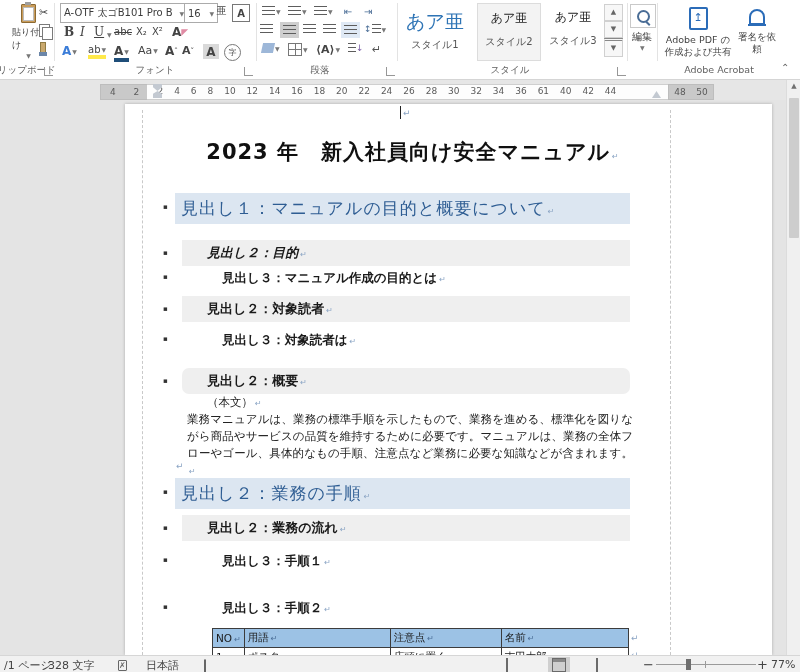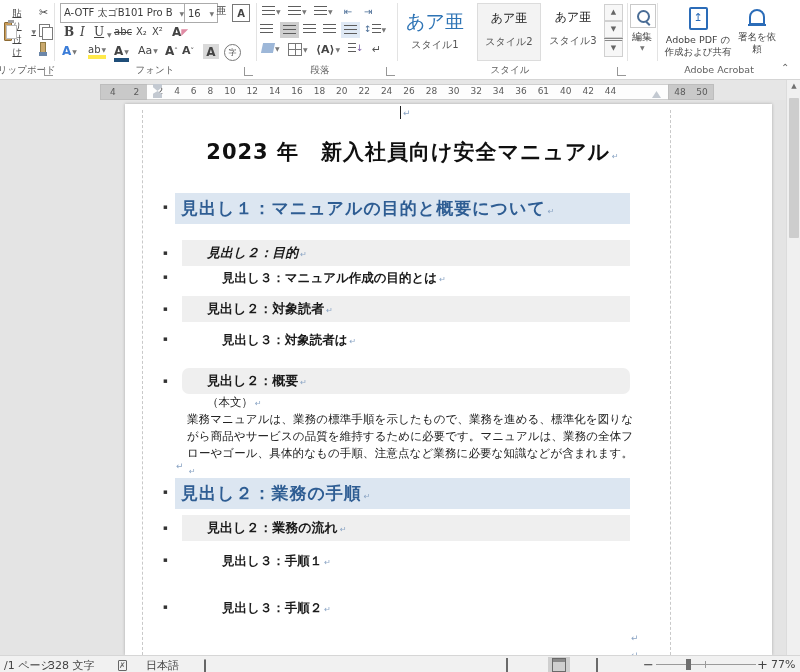--- a/index.html
+++ b/index.html
@@ -41,21 +41,21 @@
   .rulseg{position:absolute;top:4px;height:14px;display:flex;justify-content:space-around;align-items:center;
           font-size:9px;color:#5a5a5a;}
   .rmark{position:absolute;background:#c3c9d1;}
   
   #docarea{position:absolute;left:0;top:100px;width:786px;height:555px;background:#e4e4e4;}
   #page{position:absolute;left:125px;top:4px;width:647px;height:551px;background:#fff;box-shadow:0 0 3px rgba(0,0,0,.25);overflow:hidden;}
   .tbound{position:absolute;top:6px;bottom:0;width:0;border-left:1px dashed #c9c9c9;}
   .bullet{position:absolute;left:38px;width:8px;font-size:7px;color:#333;}
   .pm:after{content:"↵";color:#8aa4c4;font-size:8px;margin-left:2px;font-weight:normal;}
   .h1bar{position:absolute;left:50px;width:455px;height:31px;background:#dce6f1;
-         font-size:17px;font-weight:bold;color:#2e5d93;line-height:31px;padding-left:6px;box-sizing:border-box;letter-spacing:1px;}
+         font-size:17px;font-weight:normal;color:#2e5d93;line-height:31px;padding-left:6px;box-sizing:border-box;letter-spacing:1px;}
   .h2bar{position:absolute;left:57px;width:448px;height:26px;background:#efefef;
          font-size:13px;font-weight:bold;color:#1a1a1a;line-height:26px;padding-left:25px;box-sizing:border-box;}
   .h3ln{position:absolute;left:97px;font-size:12.5px;font-weight:bold;color:#1a1a1a;}
   .btxt{font-size:11.5px;color:#222;}
   
   #dtable{position:absolute;left:87px;top:524px;border-collapse:collapse;font-size:10.5px;color:#1a1a1a;}
   #dtable td{border:1px solid #3c3c3c;padding:1px 3px;height:16px;vertical-align:middle;}
   #dtable .hrow td{background:#9cc2e5;height:16px;}
   #dtable td:after{content:"↵";color:#4a6d96;font-size:8px;margin-left:2px;}
   
@@ -70,21 +70,21 @@
   #vscroll{position:absolute;left:786px;top:80px;width:14px;height:575px;background:#f0f0f0;border-left:1px solid #dcdcdc;box-sizing:border-box;}
   #vthumb{position:absolute;left:2px;top:18px;width:10px;height:140px;background:#cdcdcd;border-radius:1px;}
 </style>
 </head>
 <body>
 
 <div id="app">
 
   <div id="ribbon">
 
-    <div class="rbtn" style="left:4px;top:3px;width:32px;height:56px;flex-direction:row;text-decoration:underline;">
+    <div class="rbtn" style="left:12px;top:3px;width:32px;height:56px;flex-direction:column;">
       <span class="clipboard-ic"></span>
       <span style="font-size:9px;margin-top:3px;">貼り付け</span>
       <span class="dd">▼</span>
     </div>
     <div class="rbtn" style="left:39px;top:6px;">
         <span>✂</span>
       </div>
     <div class="rbtn" style="left:39px;top:24px;">
         <span class="copy-ic"></span>
       </div>
@@ -335,20 +335,36 @@
       <span class="bullet" style="top:420px;">▪</span>
       <div class="h2bar pm" style="top:411px;">見出し２：業務の流れ</div>
 
       <span class="bullet" style="top:452px;">▪</span>
       <div class="h3ln pm" style="top:449px;">見出し３：手順１</div>
 
 
       <span class="bullet" style="top:499px;">▪</span>
       <div class="h3ln pm" style="top:496px;">見出し３：手順２</div>
 
+      <table id="dtable">
+        <tbody>
+            <tr class="hrow">
+          <td style="width:24px;">NO</td>
+          <td style="width:139px;">用語</td>
+          <td style="width:104px;">注意点</td>
+          <td style="width:120px;">名前</td>
+        </tr>
+        <tr>
+          <td>1</td>
+          <td>ポスター</td>
+          <td>店頭に置く</td>
+          <td>吉田太郎</td>
+        </tr>
+      </tbody>
+        </table>
       <span class="ab" style="left:506px;top:529px;color:#8aa4c4;font-size:9px;">↵</span>
       <span class="ab" style="left:506px;top:546px;color:#8aa4c4;font-size:9px;">↵</span>
     </div>
   </div>
 
   <div id="vscroll">
     <div class="ab" style="left:0;top:2px;width:14px;text-align:center;font-size:7px;color:#707070;">▲</div>
     <div id="vthumb"></div>
   </div>
 

